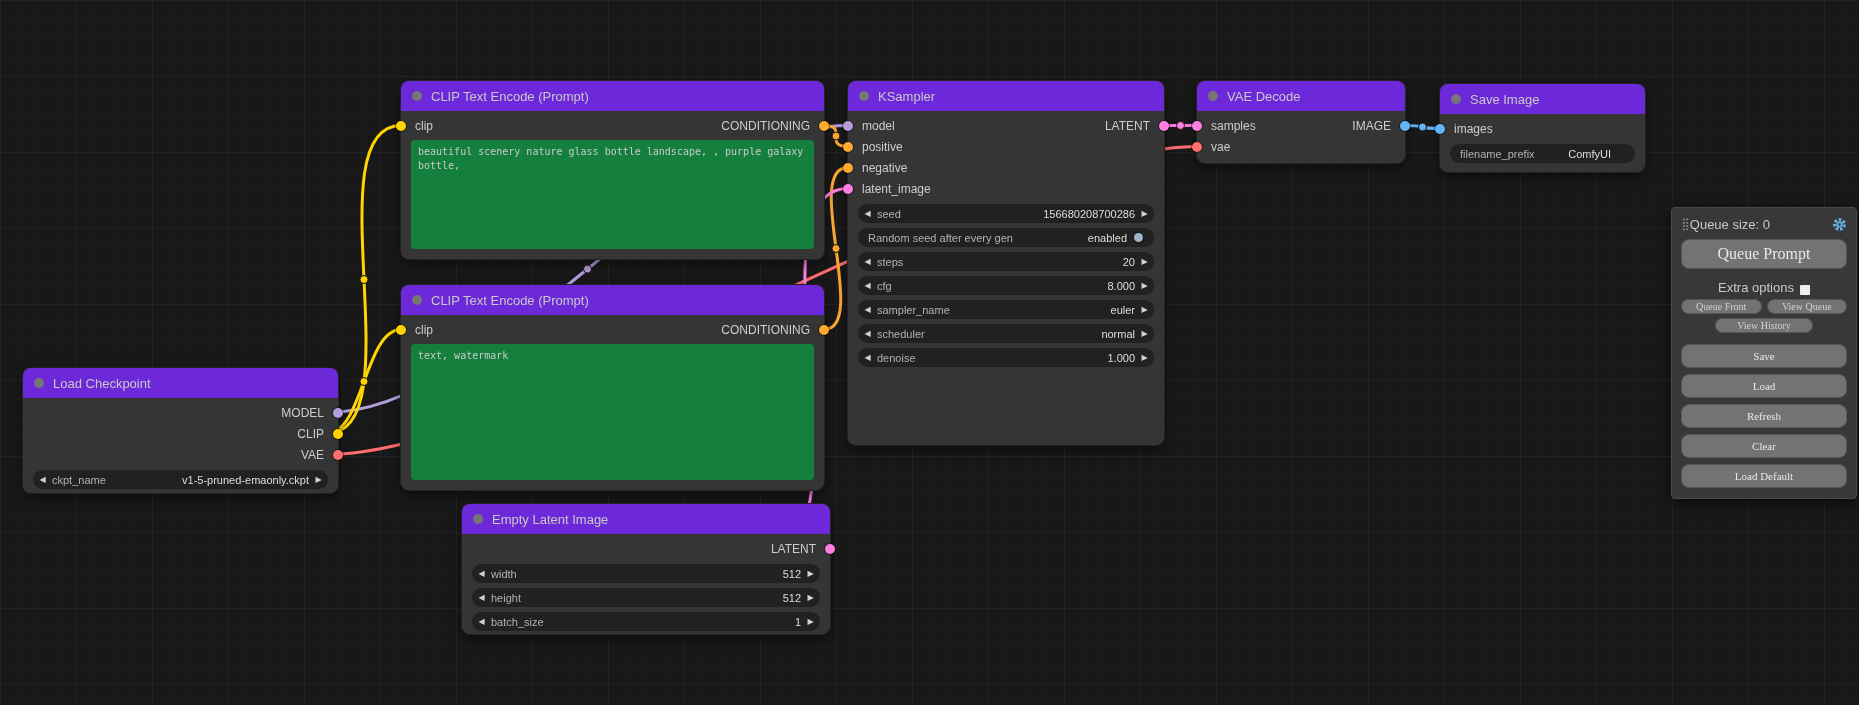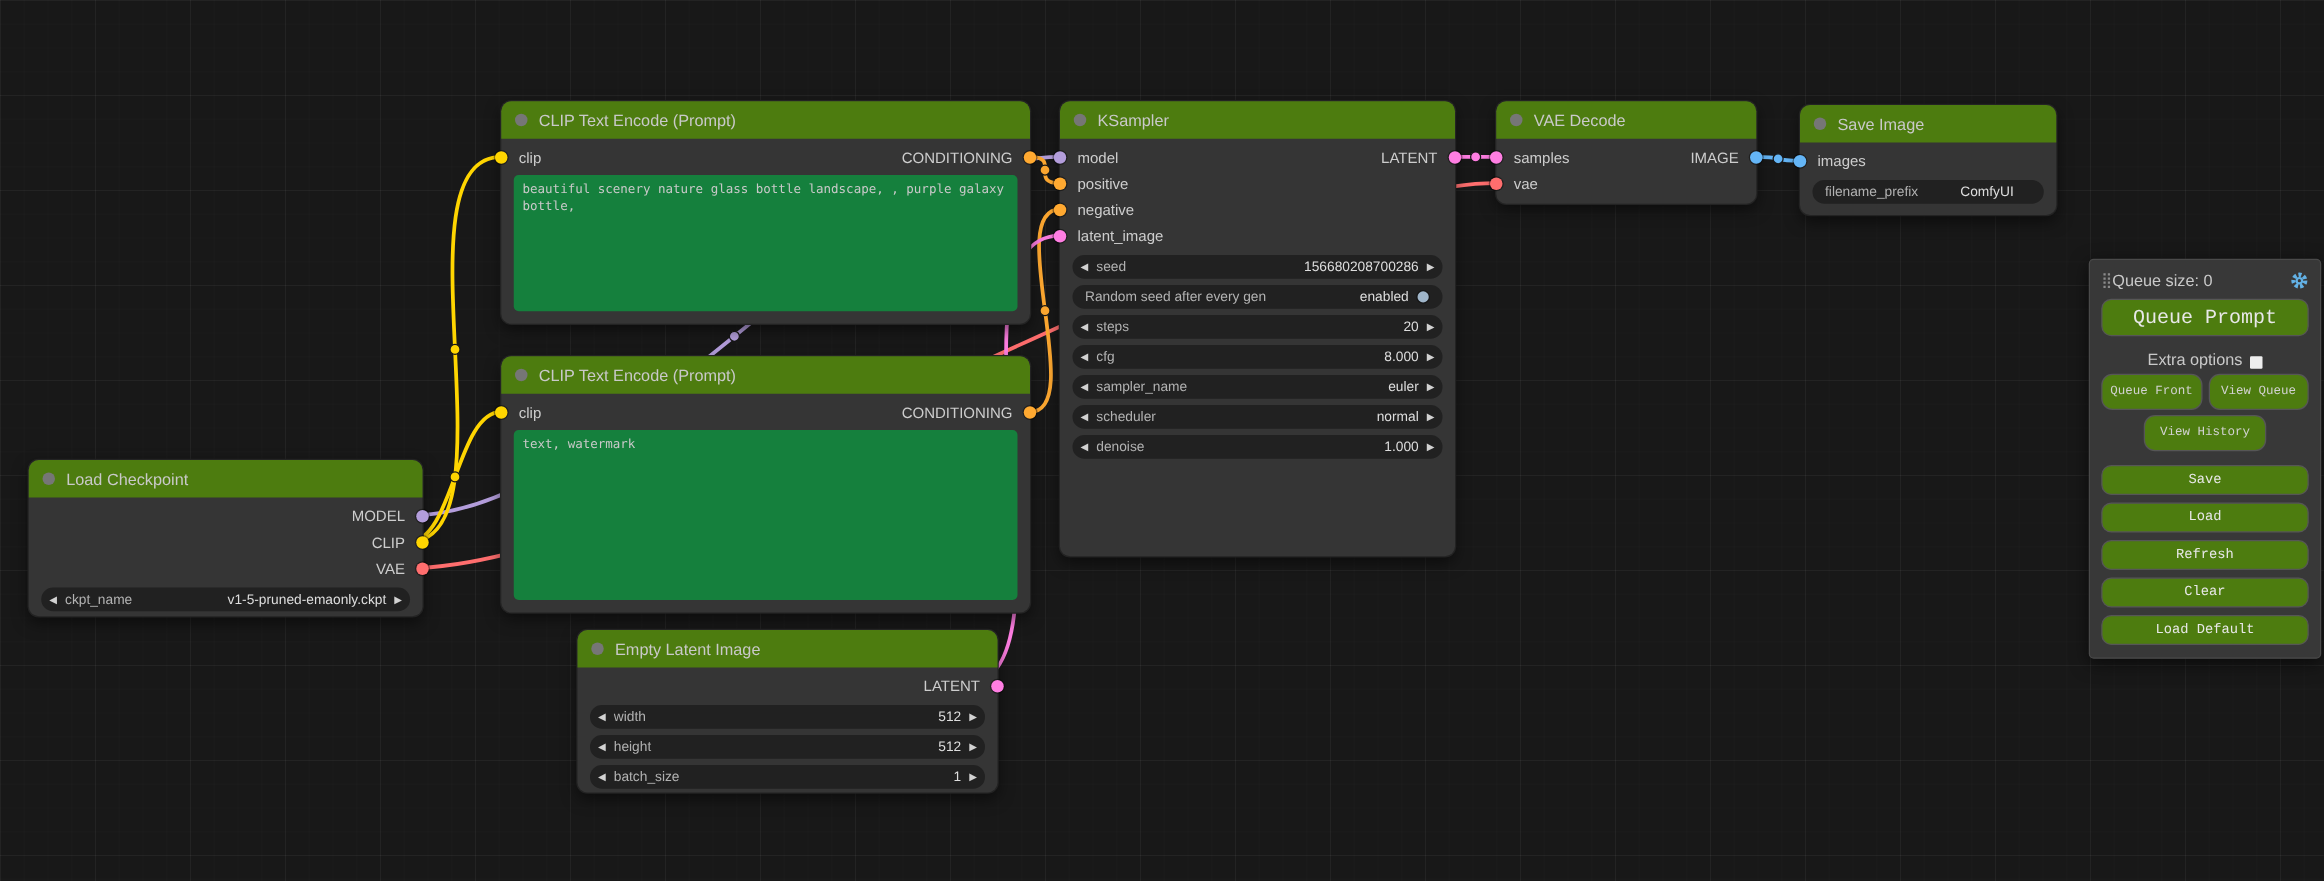--- a/index.html
+++ b/index.html
@@ -19,21 +19,21 @@
   #links{position:absolute;inset:0;z-index:1}
 
   
   .node{
     position:absolute;z-index:2;
     background:#353535;border-radius:8px;
     box-shadow:0 0 0 1px #232323, 0 5px 12px rgba(0,0,0,.5);
     display:flex;flex-direction:column;
   }
   .node-title{
-    height:30px;flex:none;background:#4d7c0f;border-radius:8px 8px 0 0;
+    height:30px;flex:none;background:#6d28d9;border-radius:8px 8px 0 0;
     display:flex;align-items:center;gap:9px;padding:0 11px;
     font-size:13px;color:#c9c9c9;cursor:move;
   }
   .collapse-dot{width:10px;height:10px;border-radius:50%;background:#767676;flex:none}
   .title-text{white-space:nowrap}
 
   .slots{display:flex;justify-content:space-between;margin-top:4px}
   .col{display:flex;flex-direction:column;flex:1;min-height:1px}
   .slot{position:relative;height:21px;display:flex;align-items:center;font-size:12px;color:#cdcdcd;white-space:nowrap}
   .slot.in{padding-left:14px}
@@ -65,31 +65,31 @@
     position:absolute;left:1671px;top:207px;width:186px;z-index:5;
     background:#383838;border:1px solid #4a4a4a;border-radius:4px;
     padding:5px 9px 10px;box-shadow:0 4px 14px rgba(0,0,0,.55);
     color:#c9c9c9;font-size:13px;
   }
   .menu-header{display:flex;align-items:center;height:22px;margin-bottom:4px}
   .drag-handle{color:#8a8a8a;font-size:12px;font-family:"DejaVu Sans",sans-serif;cursor:grab;flex:none}
   .qsize{flex:1;text-align:left}
   .gear{flex:none;display:flex;align-items:center;cursor:pointer}
   .btn{
-    display:block;width:100%;background:#4d7c0f;border:1px solid #565656;
-    border-radius:8px;color:#e8e8e8;font-family:Liberation Mono, monospace;
+    display:block;width:100%;background:#737373;border:1px solid #565656;
+    border-radius:8px;color:#e8e8e8;font-family:Liberation Serif, serif;
     cursor:pointer;text-align:center;
   }
   .btn.big{height:30px;font-size:16px;margin:2px 0 6px}
   .btn.mid{height:24px;font-size:11px;margin-top:6px}
   .btn.mid.first{margin-top:11px}
   .extra{display:flex;align-items:flex-end;justify-content:center;gap:6px;height:20px}
   .checkbox{width:10px;height:10px;background:#eeeeee;border-radius:1px;cursor:pointer}
   .small-row{display:flex;gap:5px;margin-top:4px}
-  .btn.small{height:29px;font-size:10px;border-radius:9px;flex:1;color:#d2d2d2;padding:0 6px}
+  .btn.small{height:15px;font-size:10px;border-radius:9px;flex:1;color:#d2d2d2;padding:0 6px}
   .history-row{display:flex;justify-content:center;margin-top:4px}
   .history-row .btn.small{flex:none;width:98px}
 </style>
 </head>
 <body>
 
 <div id="canvas">
 
   <svg id="links" width="1859" height="705">
       <path d="M 327 412.5 C 493.5494040817919 412.5 681.4505959182081 125.5 848 125.5" stroke="#B39DDB" stroke-width="3" fill="none" stroke-linecap="round"></path>
@@ -179,21 +179,21 @@
       <div class="col">
         <div class="slot out">
           <span class="slot-label">CONDITIONING</span>
           <span class="dot" style="background: rgb(255, 169, 49);"></span>
         </div>
       </div>
     </div>
     <div class="node-text">text, watermark</div>
   </div>
 
-  <div class="node" style="left:462px;top:504px;width:336px;height:130px">
+  <div class="node" style="left:462px;top:504px;width:368px;height:130px">
     <div class="node-title">
       <span class="collapse-dot"></span>
       <span class="title-text">Empty Latent Image</span>
     </div>
     <div class="slots">
       <div class="col"></div>
       <div class="col">
         <div class="slot out">
           <span class="slot-label">LATENT</span>
           <span class="dot" style="background: rgb(255, 126, 226);"></span>

